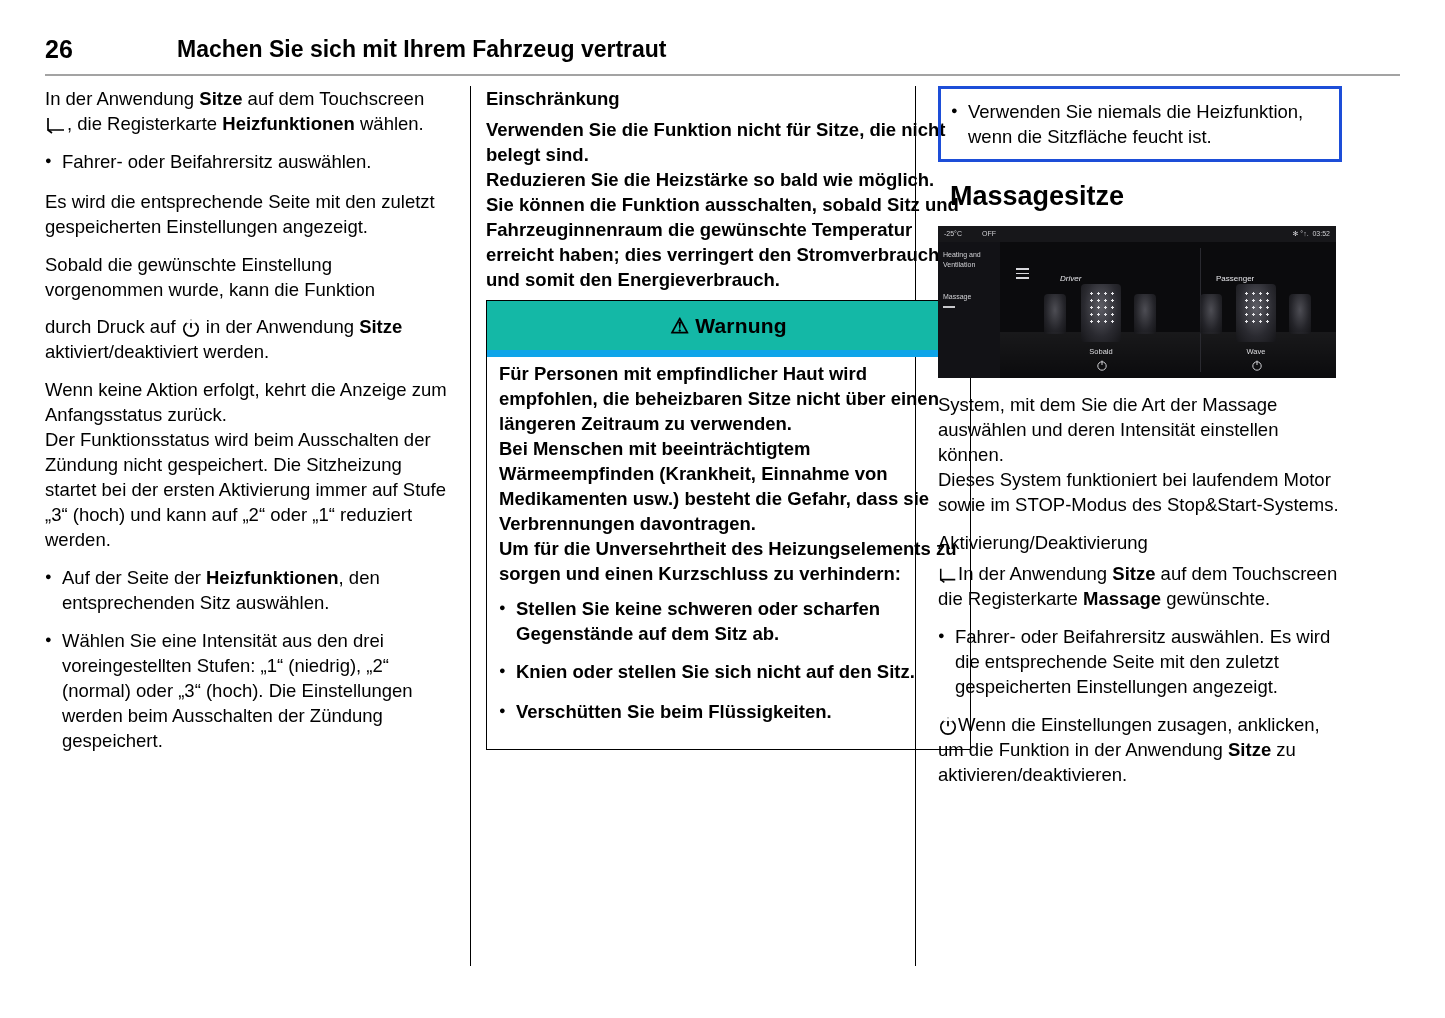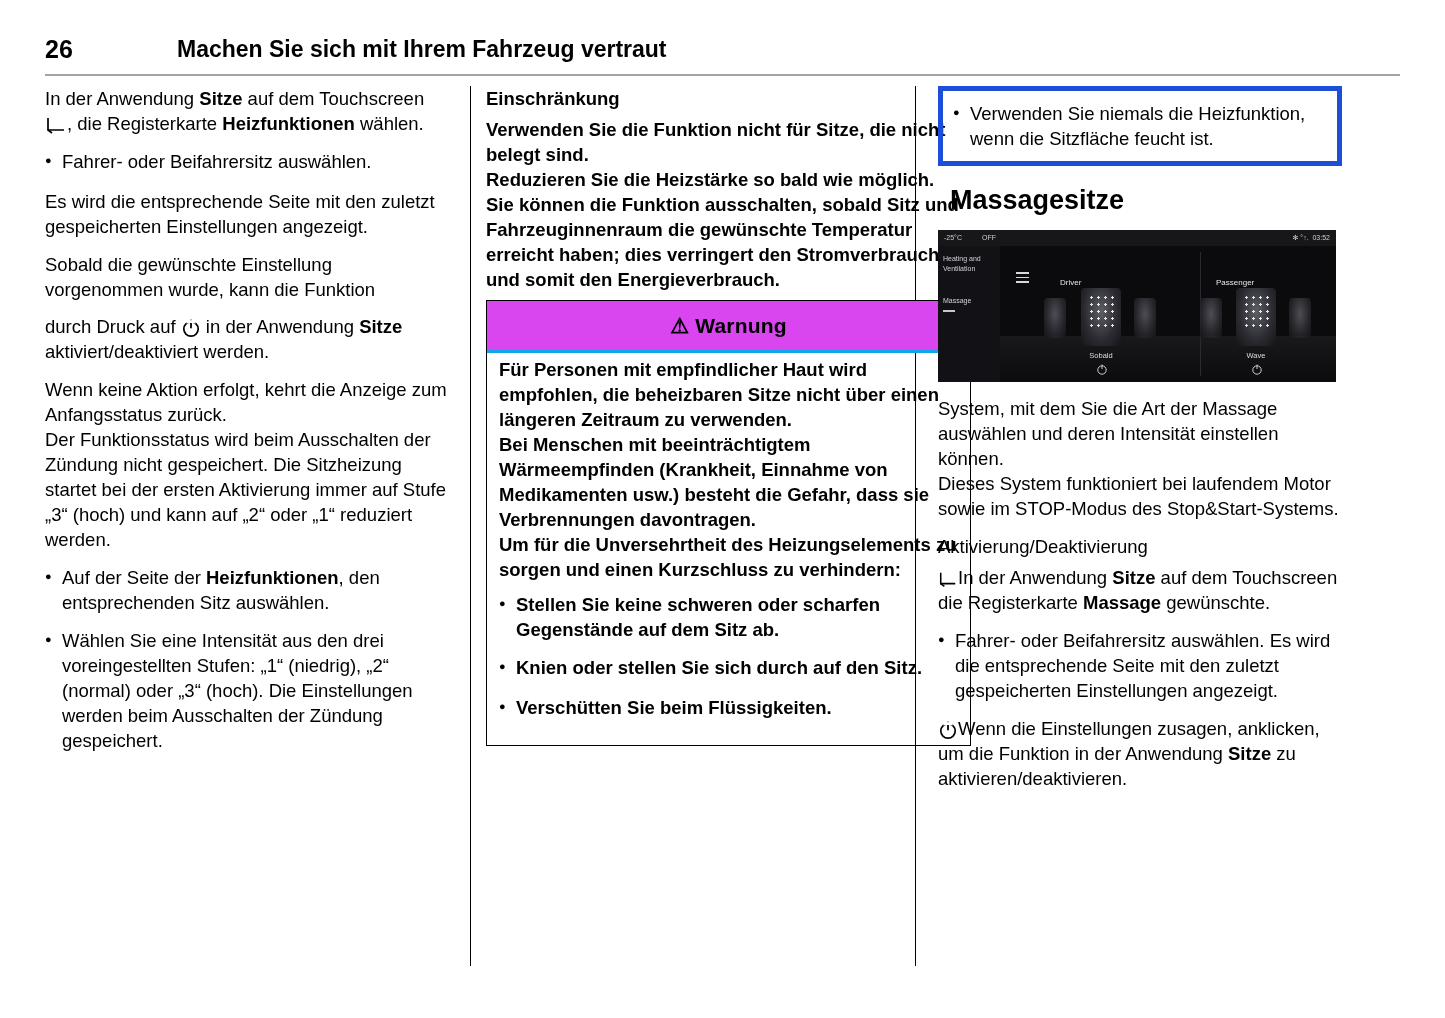--- a/index.html
+++ b/index.html
@@ -104,35 +104,35 @@
     vertical-align: -5px;
   }
   .icon-seat svg, .icon-power svg { display: block; }
 
   
   .warnbox {
     border: 1px solid #000;
     margin: 8px 0 14px 0;
   }
   .warnhead {
-    background: #d946ef;
-    border-bottom: 3px solid #0ea5e9;
+    background: #14b8a6;
+    border-bottom: 7px solid #0ea5e9;
     text-align: center;
     font-size: 21px;
     padding: 12px 0 12px 0;
     letter-spacing: .2px;
   }
   .warnbody {
     padding: 4px 12px 10px 12px;
   }
   .warnbody .bulletitem { margin-bottom: 13px; }
 
   
   .notebox {
-    border: 5px solid #1d4ed8;
+    border: 3px solid #1d4ed8;
     padding: 10px 12px 10px 10px;
     margin-bottom: 18px;
   }
   .notebox .bulletitem { margin-bottom: 0; }
 
   
   .screenshot {
     width: 398px;
     height: 152px;
     background: #0b0b0d;
@@ -164,21 +164,21 @@
   .ss-underline {
     width: 12px; height: 2px; background: #c8c8cc; margin-top: 4px;
   }
   .ss-menu-icon {
     position: absolute; left: 78px; top: 42px; width: 13px;
   }
   .ss-menu-icon span {
     display: block; height: 1.6px; background: #d8d8dc; margin-bottom: 3px;
   }
   .ss-label-driver {
-    position: absolute; left: 122px; top: 40px; color: #e6e6ea; font-size: 8px;
+    position: absolute; left: 122px; top: 40px; color: #e6e6ea; font-size: 8px; font-style: italic;
   }
   .ss-label-passenger {
     position: absolute; left: 278px; top: 40px; color: #e6e6ea; font-size: 8px;
   }
   .ss-divider {
     position: absolute; left: 262px; top: 22px; bottom: 6px; width: 1px;
     background: #2a2a30;
   }
   .ss-seat {
     position: absolute;
@@ -279,21 +279,21 @@
         <p class="tight">Für Personen mit empfindlicher Haut wird empfohlen, die beheizbaren Sitze nicht über einen längeren Zeitraum zu verwenden.</p>
         <p class="tight">Bei Menschen mit beeinträchtigtem Wärmeempfinden (Krankheit, Einnahme von Medikamenten usw.) besteht die Gefahr, dass sie Verbrennungen davontragen.</p>
         <p class="tight" style="margin-bottom:10px">Um für die Unversehrtheit des Heizungselements zu sorgen und einen Kurzschluss zu verhindern:</p>
 
         <div class="bulletitem">
           <span class="dot"></span>
           <span class="btext">Stellen Sie keine schweren oder scharfen Gegenstände auf dem Sitz ab.</span>
         </div>
         <div class="bulletitem">
           <span class="dot"></span>
-          <span class="btext">Knien oder stellen Sie sich durch auf den Sitz.</span>
+          <span class="btext">Knien oder stellen Sie sich nicht auf den Sitz.</span>
         </div>
         <div class="bulletitem">
           <span class="dot"></span>
           <span class="btext">Verschütten Sie beim Flüssigkeiten.</span>
         </div>
       </div>
     </div>
   </div>
 
   <div class="col col3">

